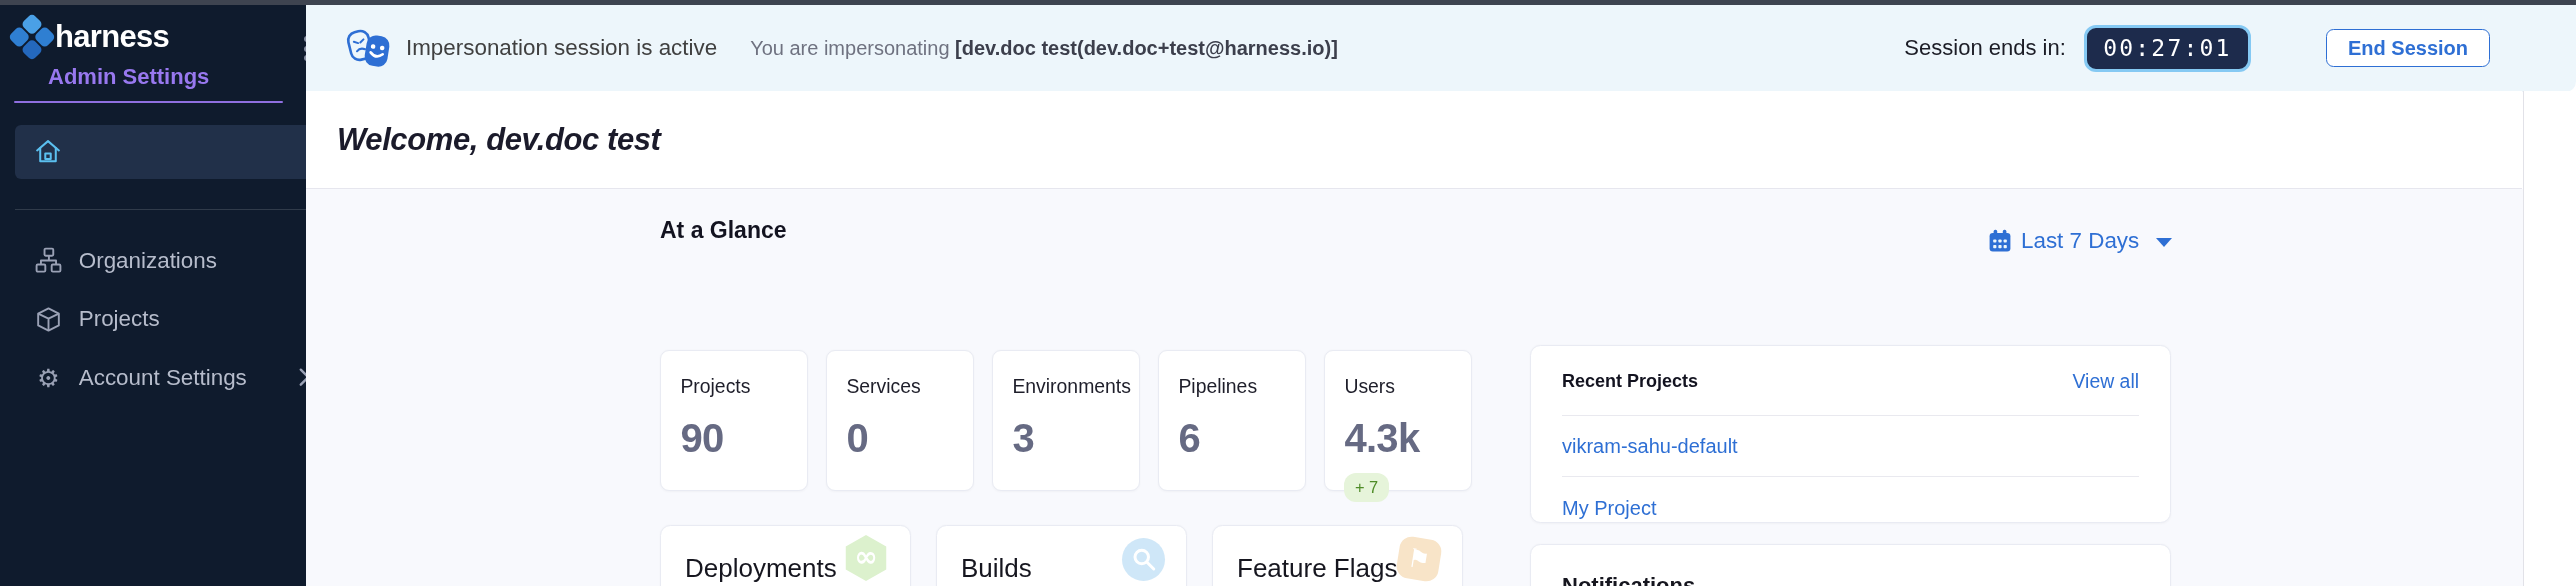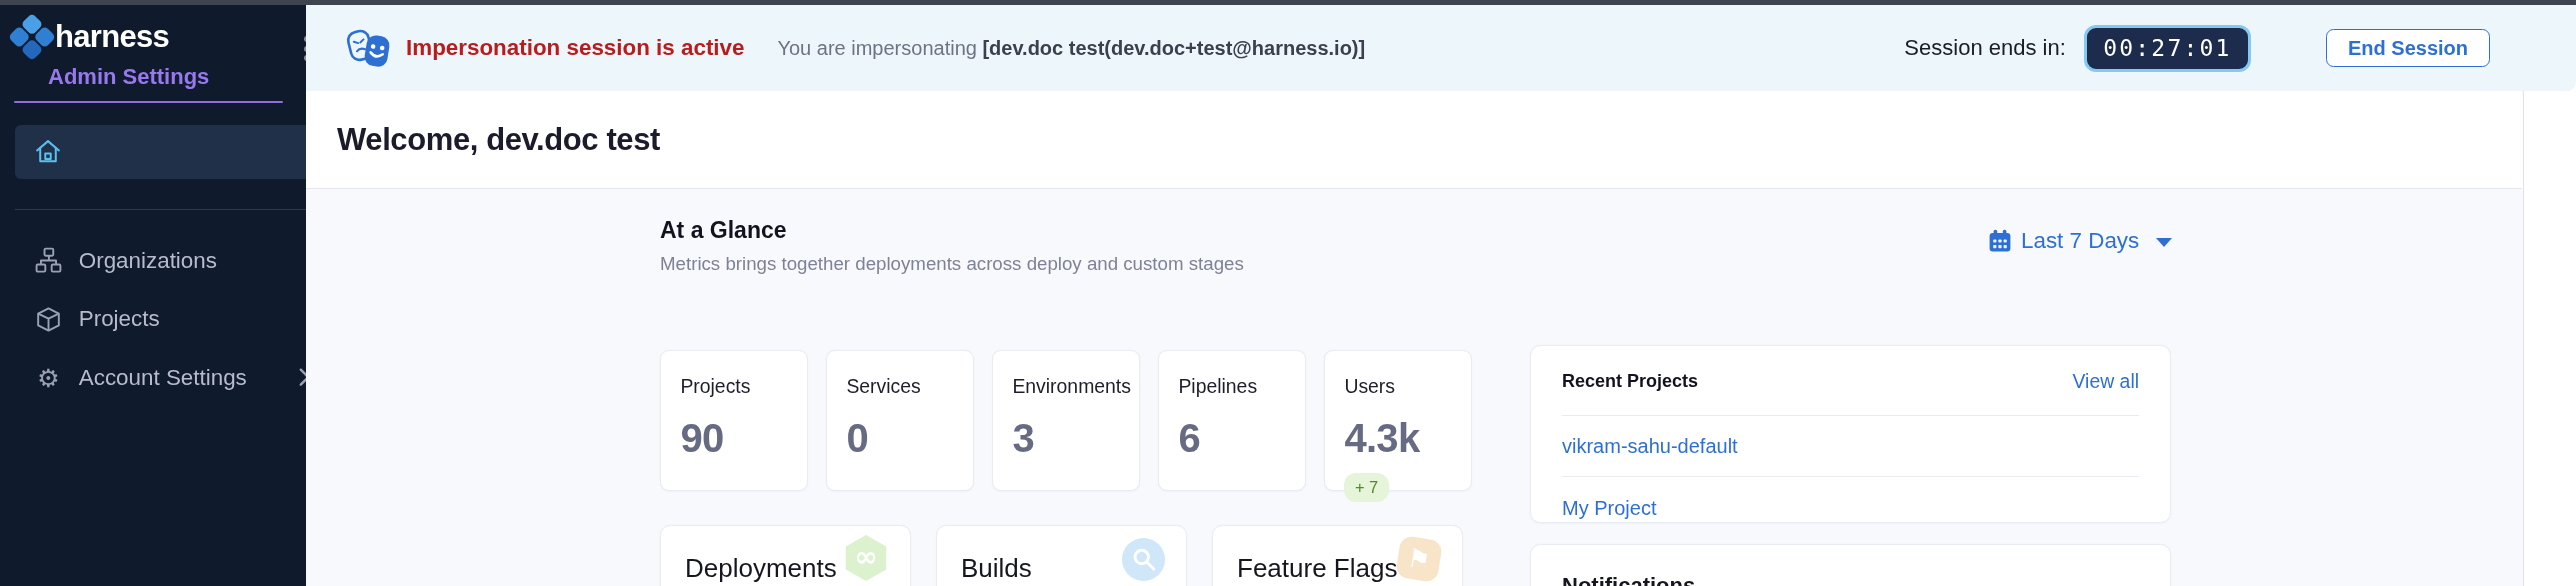--- a/index.html
+++ b/index.html
@@ -32,35 +32,35 @@
   .nav-item .nv-label { font-size: 22.4px; color: #b6bccb; margin-left: 16.4px; }
   .nav-item.active .nv-label { color: #5bc0f0; font-weight: bold; }
   .nav-icon { width: 28px; height: 28px; flex: 0 0 auto; display: flex; align-items: center; justify-content: center; }
   .nav-divider { height: 0.7px; background: rgba(255,255,255,0.14); margin: 30px 15px 28px 15px; }
   .nav-item + .nav-item { margin-top: 13.5px; }
   .chev { margin-left: auto; }
 
   
   .banner { position: absolute; left: 306px; top: 4.5px; width: 2270px; height: 87px; background: #edf6fb;
             border-bottom-right-radius: 10.5px; display: flex; align-items: center; padding: 0 86px 0 39px; }
-  .banner-title { font-size: 22.4px; font-weight: bold; color: #b91c1c; margin-left: 12px; white-space: nowrap; }
+  .banner-title { font-size: 22.4px; font-weight: normal; color: #404040; margin-left: 12px; white-space: nowrap; }
   .banner-sub { margin-left: 33px; font-size: 20px; color: #6f7280; white-space: nowrap; }
   .banner-sub b { color: #3c3f4c; font-weight: bold; }
   .banner-spacer { flex: 1; }
   .session-label { font-size: 22px; color: #1c1d26; white-space: nowrap; }
   .timer { margin-left: 18px; background: #1d2b4c; border: 3px solid #85c9f3; border-radius: 12px;
            padding: 7.5px 16.4px; color: #ffffff; font-family: "DejaVu Sans Mono", monospace; font-size: 23px; letter-spacing: 2.2px; }
   .end-session { margin-left: 75px; background: #ffffff; border: 1.5px solid #2e6fd4; color: #2e6fd4;
                  font-family: "Liberation Sans", sans-serif; font-weight: bold; font-size: 20px;
                  border-radius: 7.5px; padding: 6.7px 21px; cursor: pointer; white-space: nowrap; }
 
   
   .welcome-header { position: absolute; left: 306px; top: 91px; width: 2216px; height: 98px; background: #ffffff;
                     border-bottom: 0.7px solid #e6e6ee; display: flex; align-items: center; padding-left: 31px; }
-  .welcome-header h1 { margin: 0; font-size: 31px; font-weight: bold; color: #1b1b2b; letter-spacing: -0.4px; }
+  .welcome-header h1 { margin: 0; font-size: 31px; font-weight: bold; color: #1b1b2b; letter-spacing: -0.4px; font-style: italic; }
 
   .content { position: absolute; left: 306px; top: 189px; width: 2416px; height: 397px; background: #f8f9fd; }
   .right-gutter { position: absolute; left: 2523px; top: 91px; width: 53px; height: 495px; background: #ffffff; border-left: 0.7px solid #e2e2e8; }
 
   .glance-head { position: absolute; left: 354px; top: 28px; }
   .glance-title { font-size: 23px; font-weight: bold; color: #131320; }
   .glance-sub { margin-top: 9px; font-size: 18.7px; color: #7e8297; }
 
   .date-range { position: absolute; left: 1682px; top: 39px; display: flex; align-items: center; cursor: pointer; }
   .date-range .dr-label { color: #2e6fd4; font-size: 22.4px; margin-left: 9px; }
@@ -209,21 +209,20 @@
   </div>
 
   <div class="welcome-header">
     <h1>Welcome, dev.doc test</h1>
   </div>
 
   <div class="content">
 
     <div class="glance-head">
       <div class="glance-title">At a Glance</div>
-      <div class="glance-sub">Metrics brings together deployments across deploy and custom stages</div>
     </div>
 
     <div class="date-range">
       <span>
         <svg width="24" height="24" viewBox="0 0 30 30">
           <rect x="2" y="5" width="26" height="23" rx="4" fill="#2e6fd4"></rect>
           <rect x="7" y="1" width="4.5" height="7" rx="2" fill="#2e6fd4"></rect>
           <rect x="18.5" y="1" width="4.5" height="7" rx="2" fill="#2e6fd4"></rect>
           <g fill="#edf6fb">
             <rect x="6.5" y="13" width="4" height="4" rx="1"></rect>

